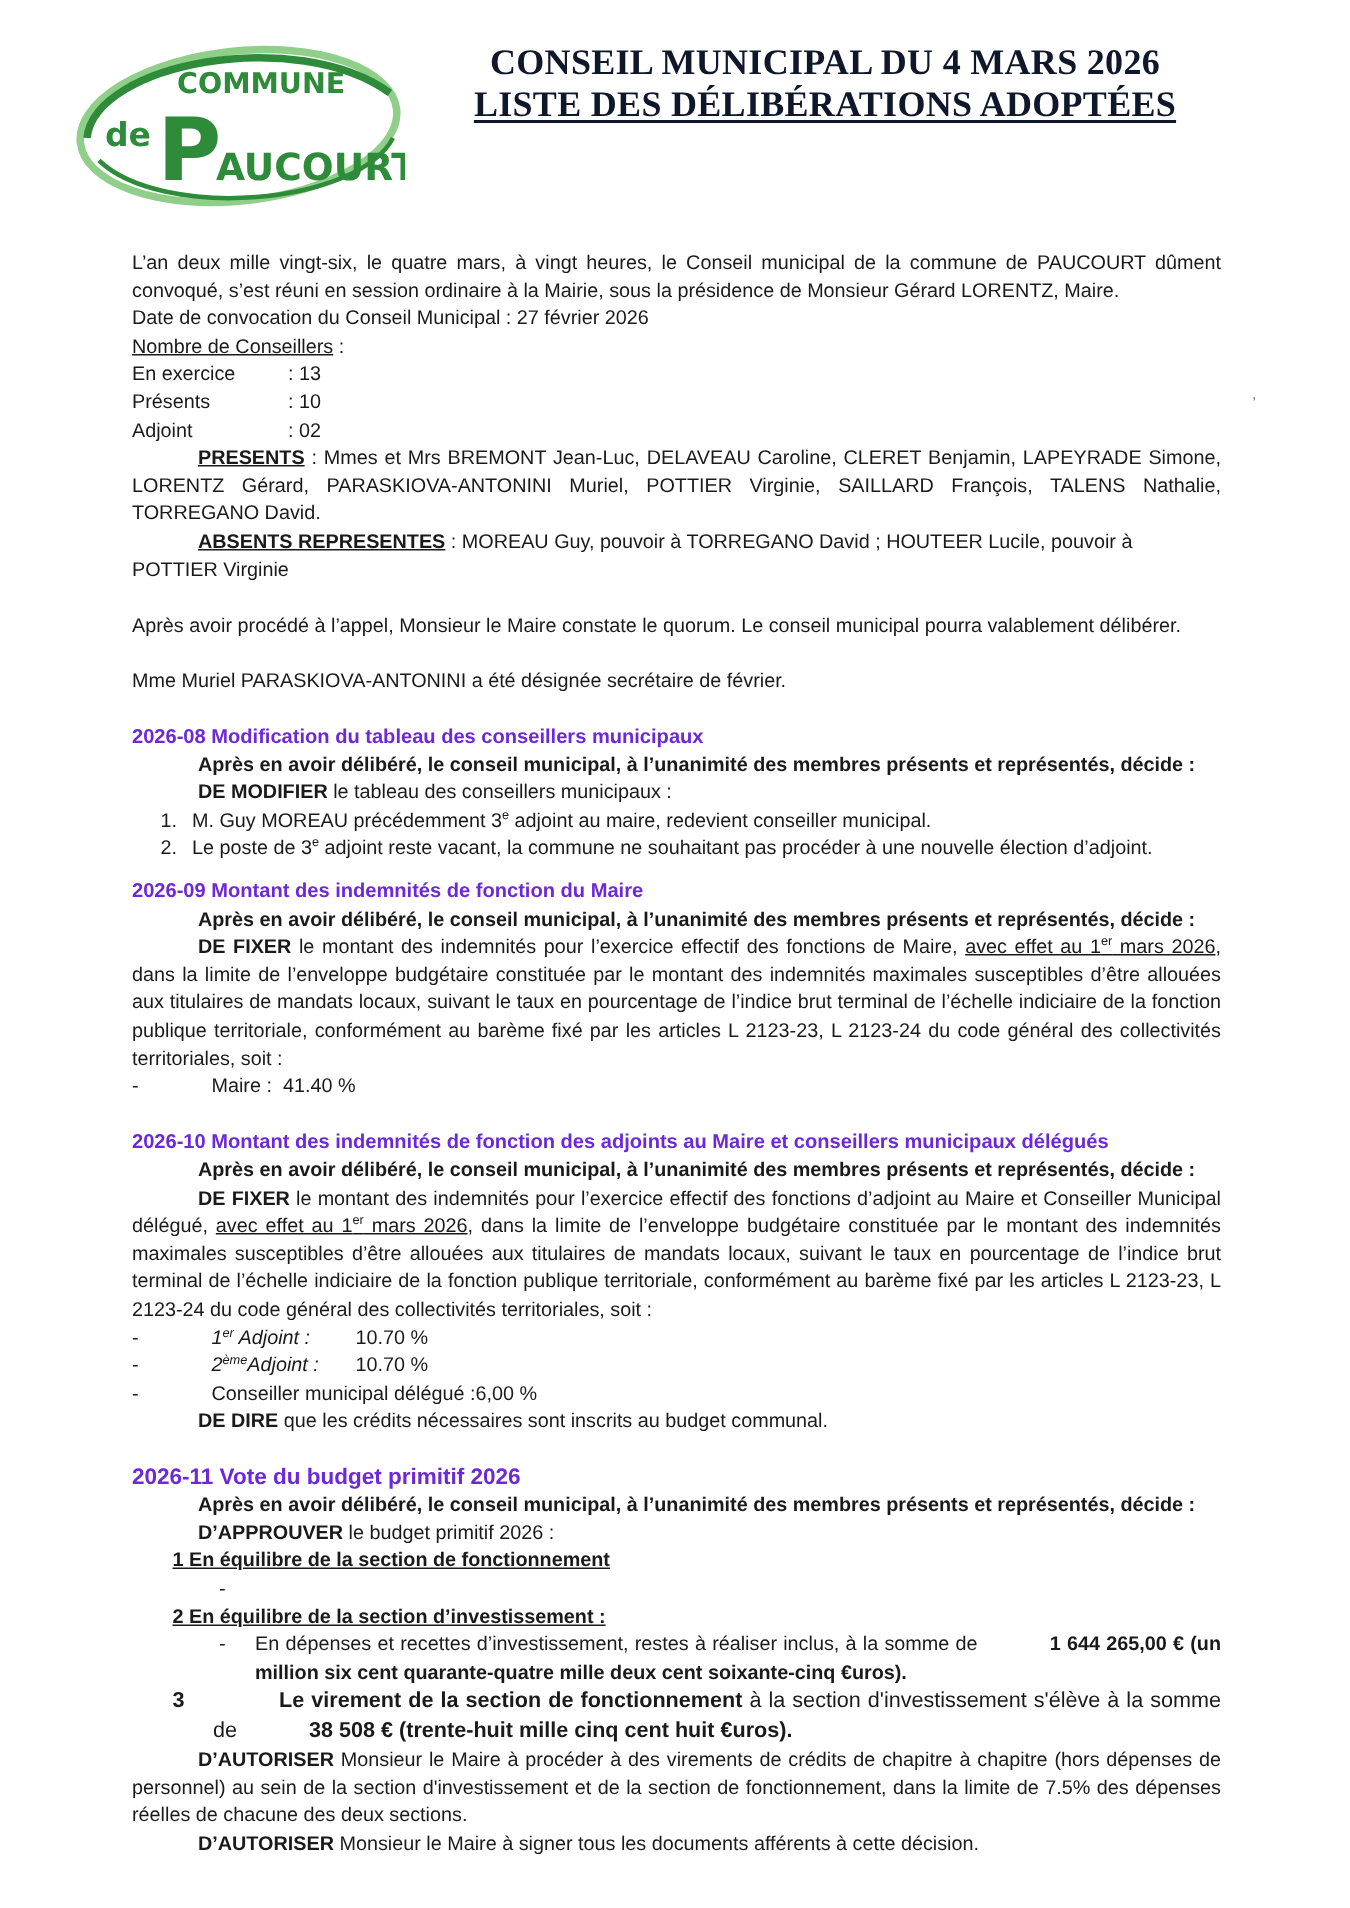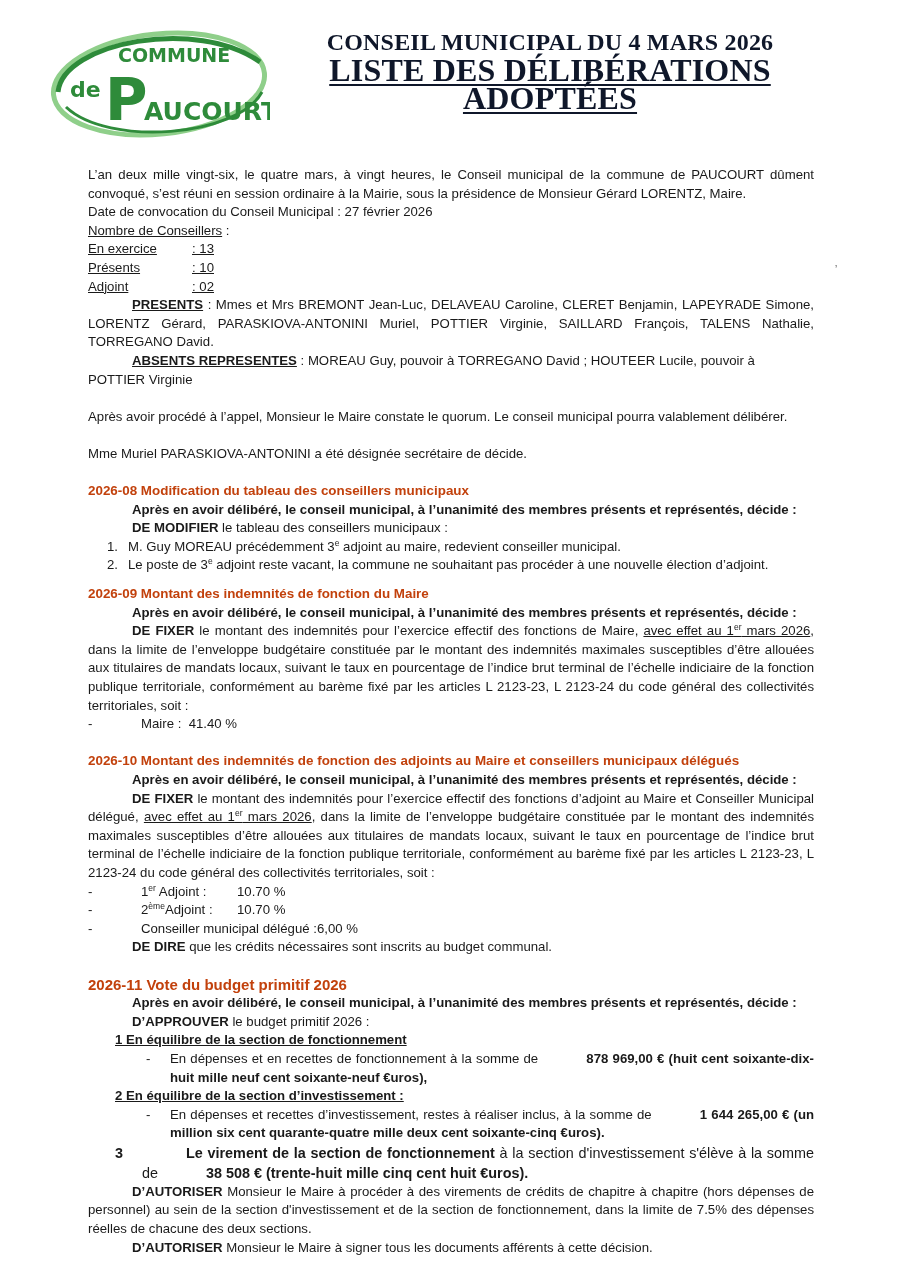--- a/index.html
+++ b/index.html
@@ -8,42 +8,42 @@
   .page { position:absolute; left:0; top:0; width:900px; height:1272px; }
 
   
   .logo { position:absolute; left:48px; top:22px; width:222px; height:118px; }
   .logo svg { width:100%; height:100%; }
 
   
   .header { position:absolute; left:300px; top:28px; width:500px; text-align:center;
             font-family:"Liberation Serif", serif; font-weight:bold; color:#0f172a; }
   .header .t1 { font-size:24px; line-height:28px; letter-spacing:0.2px; }
-  .header .t2 { font-size:32px; line-height:28px; text-decoration:underline; text-decoration-thickness:2px; text-underline-offset:3px; letter-spacing:0.2px; }
+  .header .t2 { font-size:24px; line-height:28px; text-decoration:underline; text-decoration-thickness:2px; text-underline-offset:3px; letter-spacing:0.2px; }
 
   .body { position:absolute; left:88px; top:166px; width:726px; font-size:13.2px; line-height:18.6px; }
   .body p { margin:0; }
   .just { text-align:justify; }
   .u { text-decoration:underline; }
   .b { font-weight:bold;padding-left:44px; }
   .gap { height:18.6px; }
   .gap-s { height:10px; }
 
-  .count-row { display:flex;text-decoration:underline; }
+  .count-row { display:flex; }
   .count-row .lbl { width:104px; }
 
-  .sec-title { color:#c2410c; font-weight:bold; font-size:13.4px; margin-top:0; }
+  .sec-title { color:#6d28d9; font-weight:bold; font-size:13.4px; margin-top:0; }
   .sec-title.big { font-size:15px; }
   .olist { margin:0; padding:0; list-style:none; }
   .olist li { display:flex; }
   .olist .num { width:30px; text-align:right; padding-right:10px; flex:none; }
 
   .dash-row { display:flex; }
   .dash-row .d { width:53px; flex:none; }
-  .adj-row .lab { width:96px; display:inline-block; }
+  .adj-row .lab { width:96px; display:inline-block;font-style:italic; }
 
   .sub-h { padding-left:27px; font-weight:bold; text-decoration:underline; }
   .sub-item { display:flex; padding-left:58px; }
   .sub-item .d { width:24px; flex:none; }
   .sub-item .txt { flex:1; text-align:justify; }
 
   .big-item { display:flex; padding-left:27px; font-size:14.4px; line-height:20px; }
   .big-item .n { width:27px; flex:none; font-weight:bold; }
   .big-item .txt { flex:1; text-align:justify; }
 
@@ -90,21 +90,21 @@
     <div class="count-row">
         <span class="lbl">Adjoint</span>
         <span>: 02</span>
       </div>
 
     <p class="just"><span class="b u">PRESENTS</span><span> : Mmes et Mrs BREMONT Jean-Luc, DELAVEAU Caroline, CLERET Benjamin, LAPEYRADE Simone, LORENTZ Gérard, PARASKIOVA-ANTONINI Muriel, POTTIER Virginie, SAILLARD François, TALENS Nathalie, TORREGANO David.</span></p>
     <p><span class="b u">ABSENTS REPRESENTES</span><span> : MOREAU Guy, pouvoir à TORREGANO David ; HOUTEER Lucile, pouvoir à POTTIER Virginie</span></p>
     <div class="gap"></div>
     <p>Après avoir procédé à l’appel, Monsieur le Maire constate le quorum. Le conseil municipal pourra valablement délibérer.</p>
     <div class="gap"></div>
-    <p>Mme Muriel PARASKIOVA-ANTONINI a été désignée secrétaire de décide.</p>
+    <p>Mme Muriel PARASKIOVA-ANTONINI a été désignée secrétaire de février.</p>
     <div class="gap"></div>
 
     <section>
       <p class="sec-title">2026-08 Modification du tableau des conseillers municipaux</p>
       <p class="b">Après en avoir délibéré, le conseil municipal, à l’unanimité des membres présents et représentés, décide :</p>
       <p><span class="b">DE MODIFIER</span><span> le tableau des conseillers municipaux :</span></p>
       <ol class="olist">
         <li>
             <span class="num">1.</span>
             <span><span>M. Guy MOREAU précédemment 3</span><sup>e</sup><span> adjoint au maire, redevient conseiller municipal.</span></span>
@@ -148,21 +148,20 @@
     </section>
     <div class="gap"></div>
 
     <section>
       <p class="sec-title big">2026-11 Vote du budget primitif 2026</p>
       <p class="b">Après en avoir délibéré, le conseil municipal, à l’unanimité des membres présents et représentés, décide :</p>
       <p><span class="b">D’APPROUVER</span><span> le budget primitif 2026 :</span></p>
       <p class="sub-h">1  En équilibre de la section de fonctionnement</p>
       <div class="sub-item">
           <span class="d">-</span>
-          <span class="txt"><span>En dépenses et en recettes de fonctionnement à la somme de </span><span class="b">878 969,00 € (huit cent soixante-dix-huit mille neuf cent soixante-neuf €uros),</span></span>
         </div>
       <p class="sub-h">2 En équilibre de la section d’investissement :</p>
       <div class="sub-item">
           <span class="d">-</span>
           <span class="txt"><span>En dépenses et recettes d’investissement, restes à réaliser inclus, à la somme de </span><span class="b">1 644 265,00 € (un million six cent quarante-quatre mille deux cent soixante-cinq €uros).</span></span>
         </div>
       <div class="big-item">
           <span class="n">3</span>
           <span class="txt"><span class="b">Le virement de la section de fonctionnement</span><span> à la section d'investissement s'élève à la somme de </span><span class="b">38 508 € (trente-huit mille cinq cent huit €uros).</span></span>
         </div>

